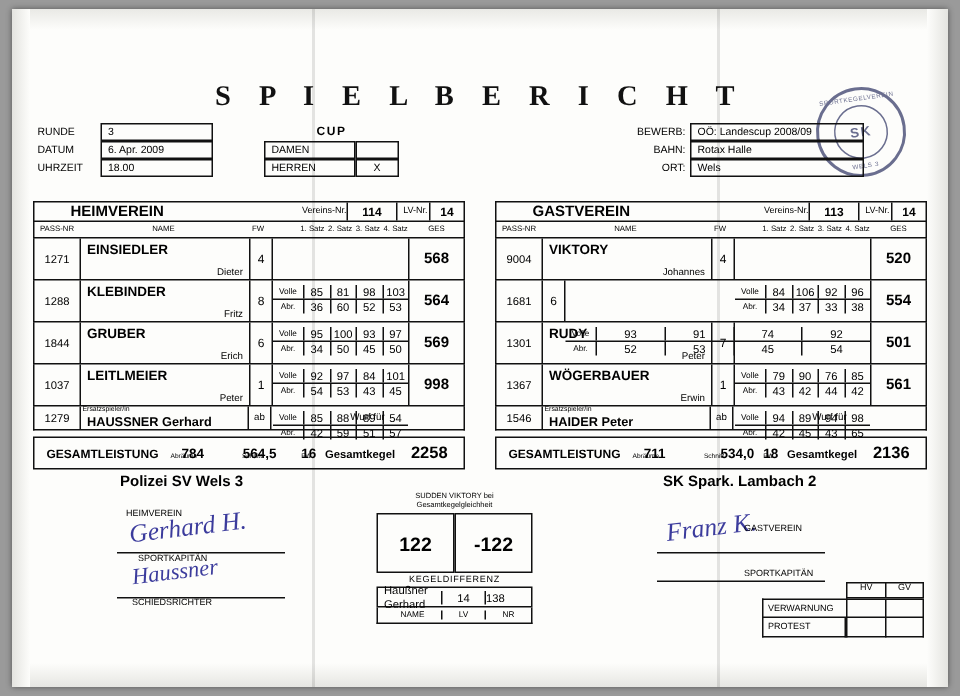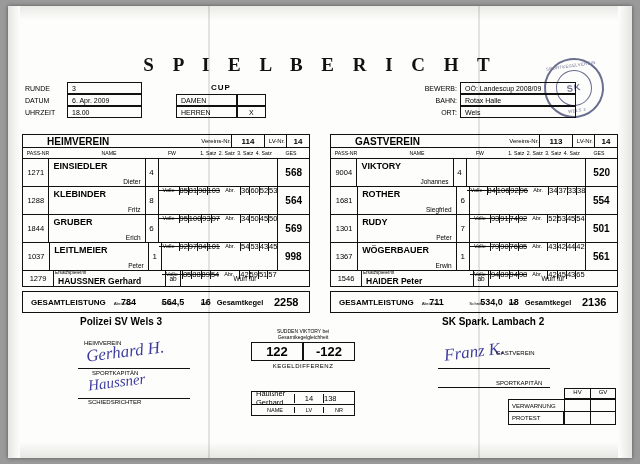--- a/index.html
+++ b/index.html
@@ -63,21 +63,21 @@
 
   .colhdr{height:11px;border:1px solid #111;border-top:none;box-sizing:border-box;display:flex;font-size:5.2px;align-items:center;}
   .colhdr div{text-align:center;}
 
   .prow{height:28px;border:1px solid #111;border-top:none;box-sizing:border-box;display:flex;position:relative;}
   .c-nr{width:30px;border-right:1px solid #111;display:flex;align-items:center;justify-content:center;font-size:7.5px;}
   .c-name{width:112px;border-right:1px solid #111;position:relative;}
   .c-name .ln{position:absolute;left:4px;top:2px;font-size:9px;font-weight:bold;}
   .c-name .fn{position:absolute;right:4px;bottom:1px;font-size:6.5px;}
   .c-fw{width:14px;border-right:1px solid #111;display:flex;align-items:center;justify-content:center;font-size:8px;}
-  .c-sc{flex:1;display:flex;flex-direction:row;margin-top:31px;}
+  .c-sc{flex:1;display:flex;flex-direction:column;margin-top:31px;}
   .c-sc .sr{flex:1;display:flex;align-items:center;border-bottom:1px solid #111;}
   .c-sc .sr:last-child{border-bottom:none;}
   .c-sc .sr .t{width:20px;text-align:center;font-size:5.5px;}
   .c-sc .sr .n{flex:1;text-align:center;font-size:7.5px;border-left:1px solid #111;}
   .c-ges{width:36px;border-left:1px solid #111;display:flex;align-items:center;justify-content:center;font-size:10px;font-weight:bold;}
 
   .ersatz{height:16px;border:1px solid #111;border-top:none;box-sizing:border-box;display:flex;position:relative;align-items:flex-end;}
   .ersatz .tag{position:absolute;left:32px;top:-1px;font-size:4.6px;}
   .ersatz .enr{width:30px;border-right:1px solid #111;height:100%;display:flex;align-items:center;justify-content:center;font-size:7.5px;}
   .ersatz .ename{width:112px;border-right:1px solid #111;height:100%;display:flex;align-items:flex-end;padding-left:4px;box-sizing:border-box;font-size:8.5px;font-weight:bold;}
@@ -89,21 +89,21 @@
   .gesamt .num{font-size:9px;font-weight:bold;}
   .gesamt .sub{font-size:4.4px;position:absolute;bottom:1px;}
 
   .clubline{position:absolute;font-size:10px;font-weight:bold;}
   .siglbl{position:absolute;font-size:6px;}
   .sigline{position:absolute;border-top:1px solid #111;}
 
   .mid{position:absolute;left:243px;top:322px;width:104px;}
   .mid .cap{font-size:5px;text-align:center;}
   .mid .vals{display:flex;margin-top:2px;}
-  .mid .vals div{flex:1;height:19px;border:1px solid #111;box-sizing:border-box;display:flex;align-items:center;justify-content:center;font-size:13px;font-weight:bold;}
+  .mid .vals div{flex:1;height:40px;border:1px solid #111;box-sizing:border-box;display:flex;align-items:center;justify-content:center;font-size:13px;font-weight:bold;}
   .mid .kd{text-align:center;font-size:6px;margin-top:2px;letter-spacing:.5px;}
 
   .hausner{position:absolute;left:243px;top:385px;width:104px;}
   .hausner .r1{height:14px;border:1px solid #111;box-sizing:border-box;display:flex;align-items:center;}
   .hausner .r2{height:11px;border:1px solid #111;border-top:none;box-sizing:border-box;display:flex;align-items:center;}
   .hausner .a{flex:1;padding-left:4px;font-size:7.5px;}
   .hausner .b{width:28px;border-left:1px solid #111;text-align:center;font-size:7.5px;}
   .hausner .c{width:30px;border-left:1px solid #111;text-align:left;font-size:7.5px;}
   .hausner .r2 .a,.hausner .r2 .b,.hausner .r2 .c{font-size:5.5px;text-align:center;}
 
@@ -377,24 +377,20 @@
           <div class="n">37</div>
           <div class="n">33</div>
           <div class="n">38</div>
         </div>
       </div>
       <div class="c-ges">520</div>
     </div>
 
     <div class="prow">
       <div class="c-nr">1681</div>
-      <div class="c-name">
-        <div class="ln">ROTHER</div>
-        <div class="fn">Siegfried</div>
-      </div>
       <div class="c-fw">6</div>
       <div class="c-sc">
         <div class="sr">
           <div class="t">Volle</div>
           <div class="n">93</div>
           <div class="n">91</div>
           <div class="n">74</div>
           <div class="n">92</div>
         </div>
         <div class="sr">

